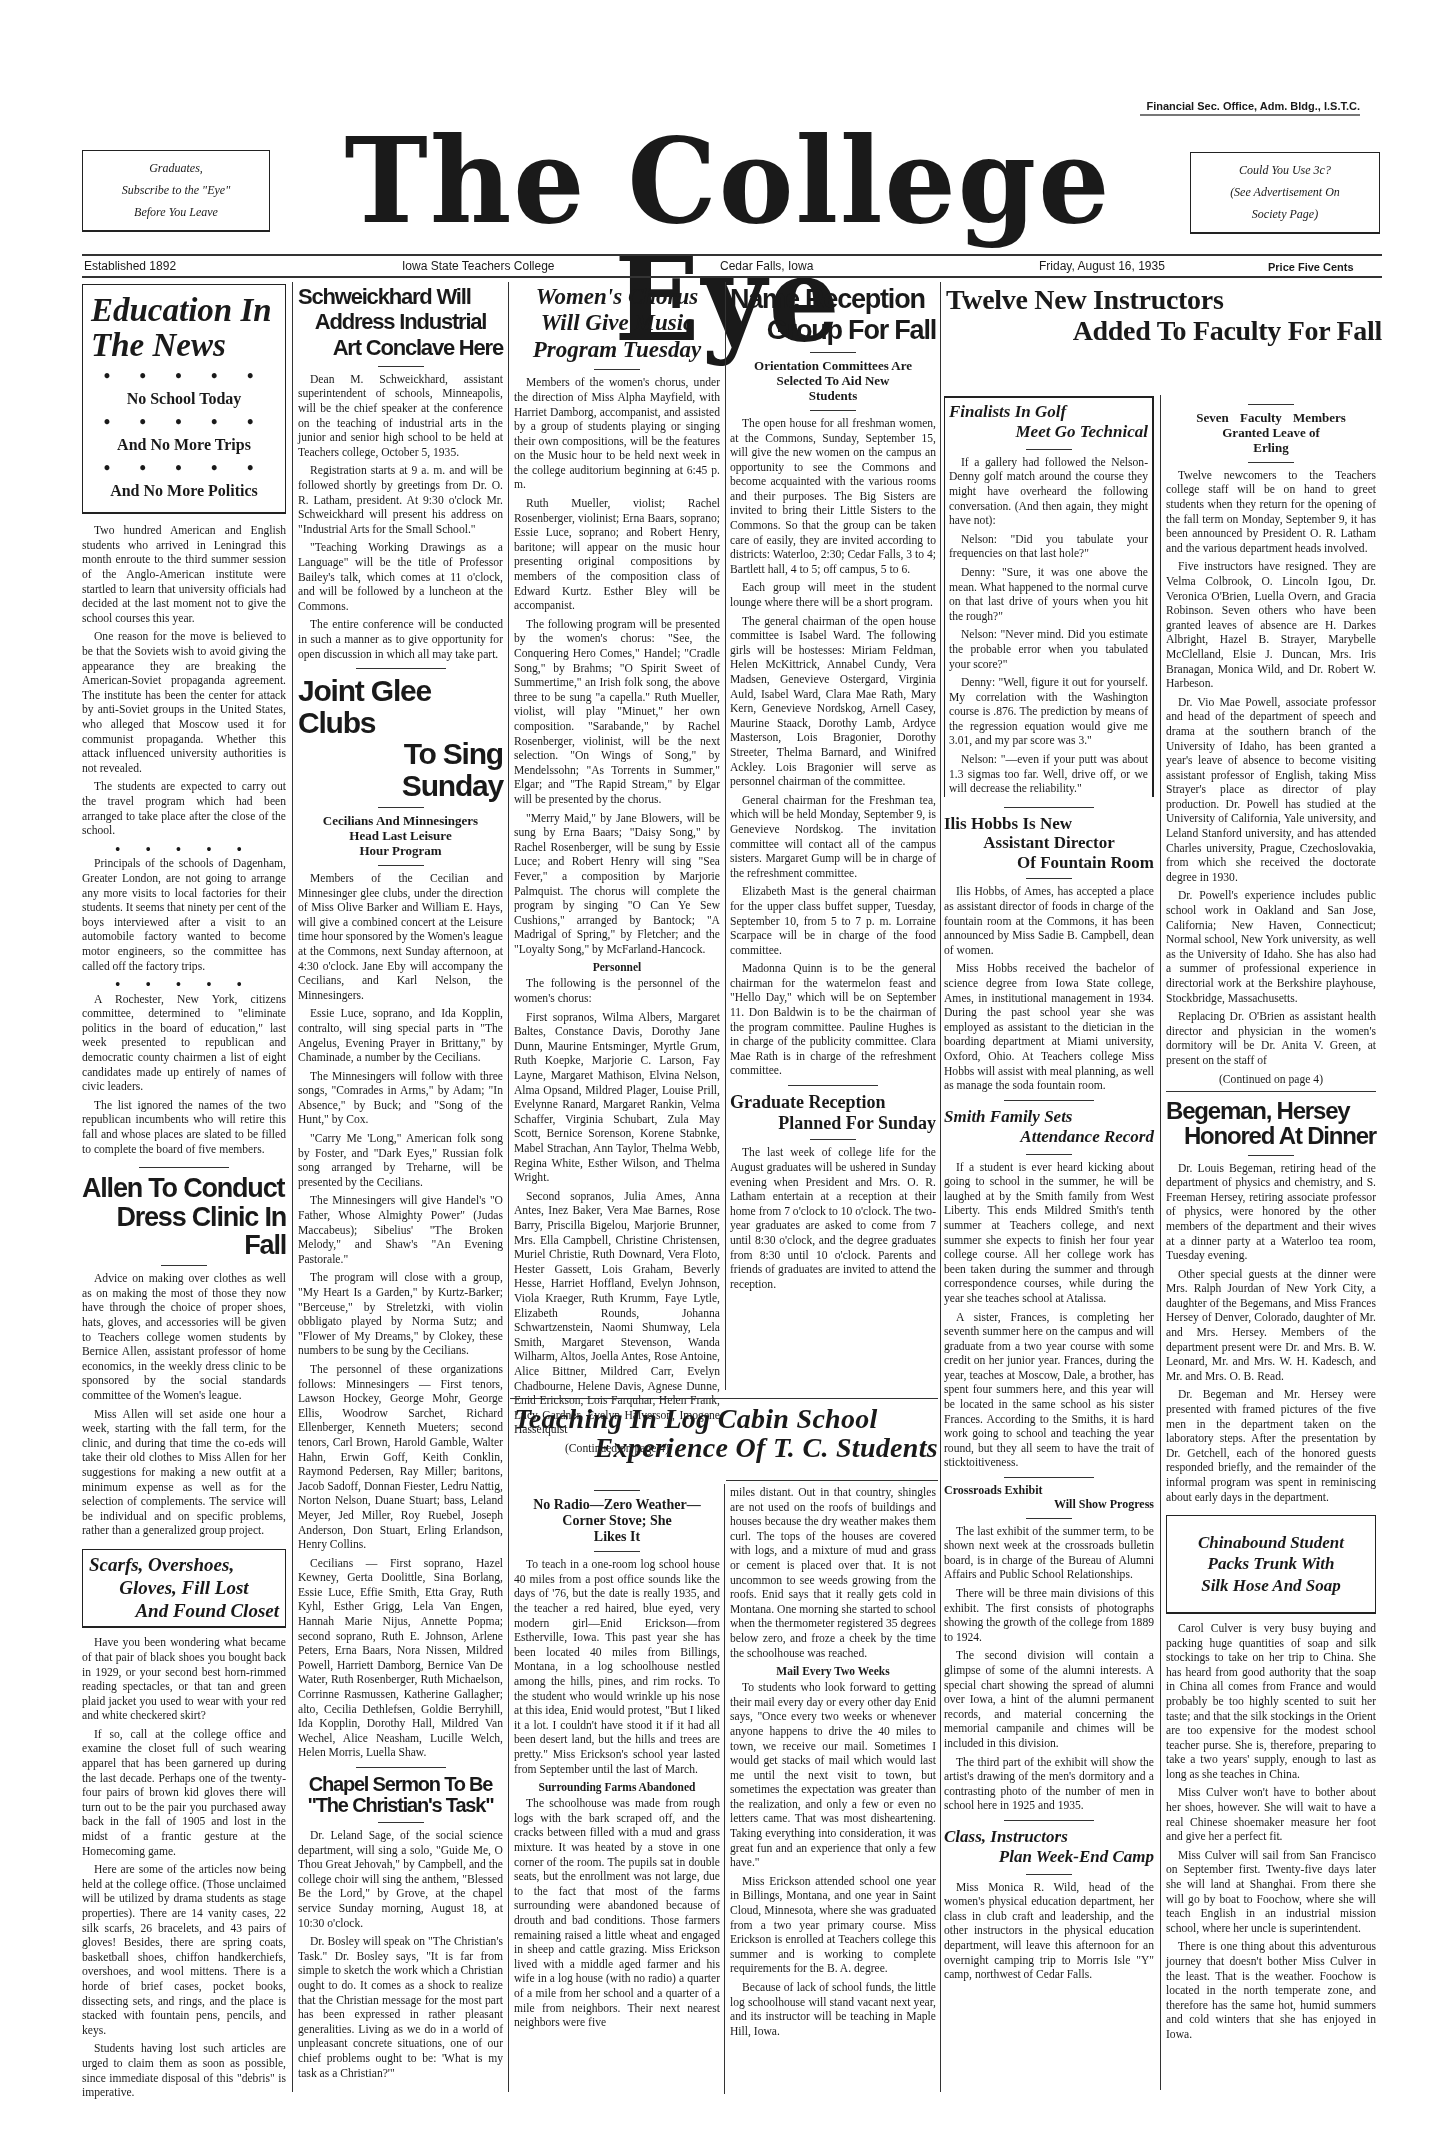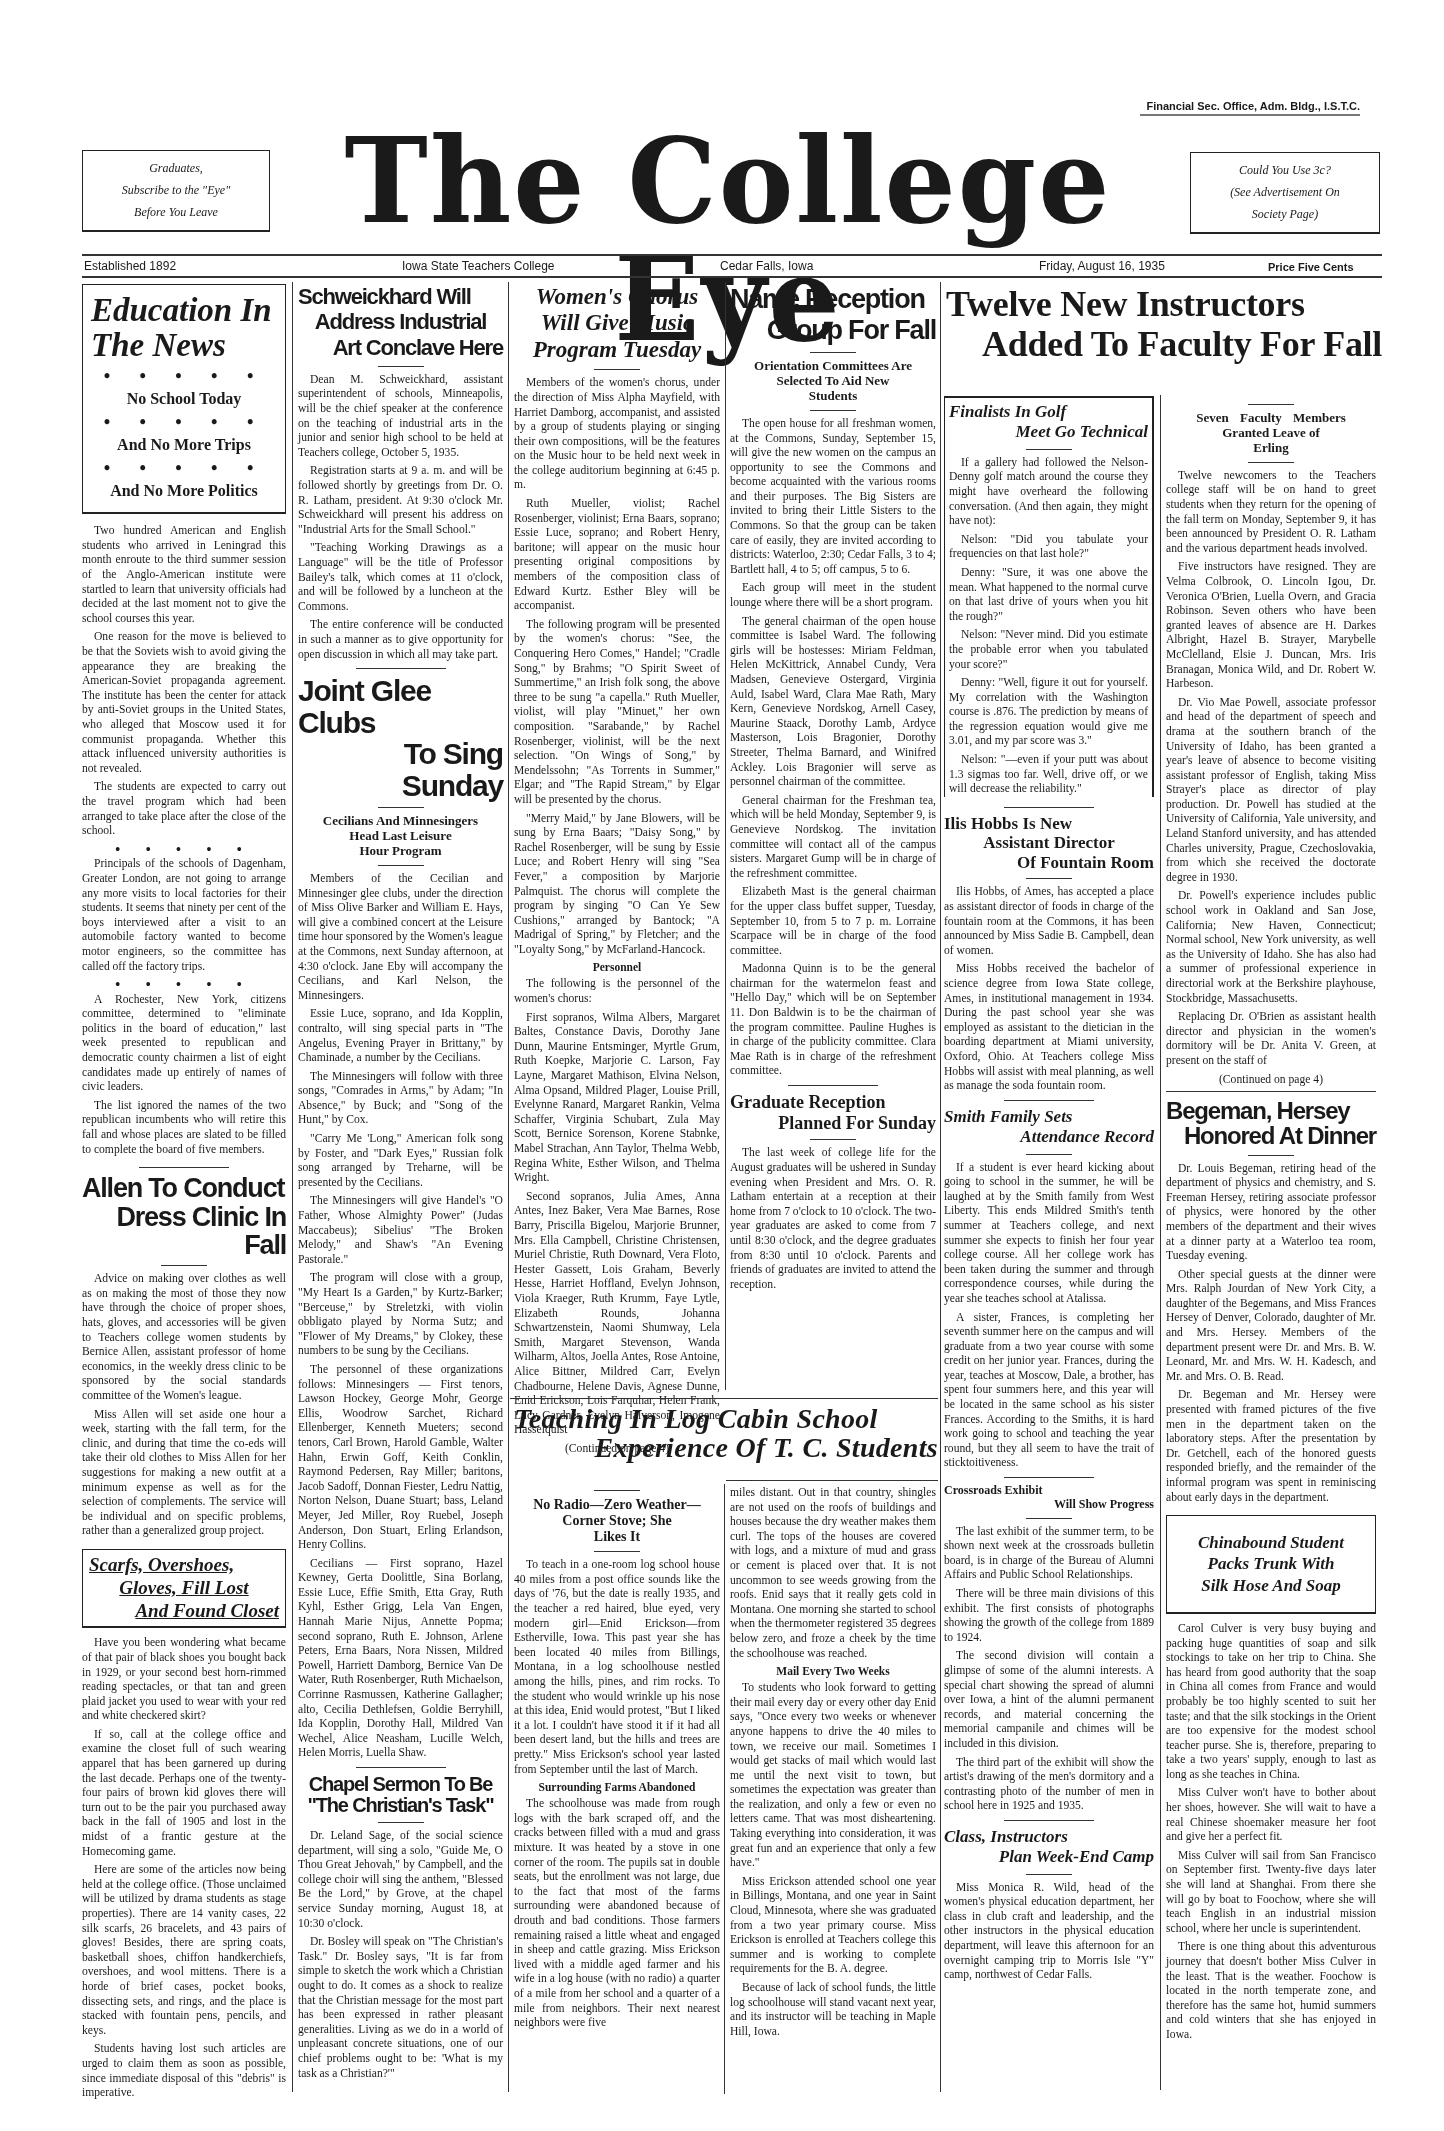--- a/index.html
+++ b/index.html
@@ -80,21 +80,21 @@
   <div class="dash" style="width:90px;margin-top:10px;"></div>
   <div class="hl" style="font-size:27px;">
     <div>Allen To Conduct</div>
     <div style="text-align:right;">Dress Clinic In Fall</div>
   </div>
   <div class="dash"></div>
   <div class="txt">
     <p>Advice on making over clothes as well as on making the most of those they now have through the choice of proper shoes, hats, gloves, and accessories will be given to Teachers college women students by Bernice Allen, assistant professor of home economics, in the weekly dress clinic to be sponsored by the social standards committee of the Women's league.</p>
     <p>Miss Allen will set aside one hour a week, starting with the fall term, for the clinic, and during that time the co-eds will take their old clothes to Miss Allen for her suggestions for making a new outfit at a minimum expense as well as for the selection of complements. The service will be individual and on specific problems, rather than a generalized group project.</p>
   </div>
-  <div class="box" style="margin-top:10px;padding:4px 6px;border-width:1px 1px 2px 1px;text-decoration:underline;">
+  <div class="box" style="margin-top:10px;padding:4px 6px;border-width:1px 1px 2px 1px;">
     <div class="hl-i" style="font-size:19px;text-align:right;line-height:1.2;">
       <div style="text-align:left;">Scarfs, Overshoes,</div>
       <div style="text-align:center;">Gloves, Fill Lost</div>
       <div>And Found Closet</div>
     </div>
   </div>
   <div class="txt" style="margin-top:8px;">
     <p>Have you been wondering what became of that pair of black shoes you bought back in 1929, or your second best horn-rimmed reading spectacles, or that tan and green plaid jacket you used to wear with your red and white checkered skirt?</p>
     <p>If so, call at the college office and examine the closet full of such wearing apparel that has been garnered up during the last decade. Perhaps one of the twenty-four pairs of brown kid gloves there will turn out to be the pair you purchased away back in the fall of 1905 and lost in the midst of a frantic gesture at the Homecoming game.</p>
     <p>Here are some of the articles now being held at the college office. (Those unclaimed will be utilized by drama students as stage properties). There are 14 vanity cases, 22 silk scarfs, 26 bracelets, and 43 pairs of gloves! Besides, there are spring coats, basketball shoes, chiffon handkerchiefs, overshoes, and wool mittens. There is a horde of brief cases, pocket books, dissecting sets, and rings, and the place is stacked with fountain pens, pencils, and keys.</p>
@@ -229,21 +229,21 @@
     <p style="text-indent:0;">miles distant. Out in that country, shingles are not used on the roofs of buildings and houses because the dry weather makes them curl. The tops of the houses are covered with logs, and a mixture of mud and grass or cement is placed over that. It is not uncommon to see weeds growing from the roofs. Enid says that it really gets cold in Montana. One morning she started to school when the thermometer registered 35 degrees below zero, and froze a cheek by the time the schoolhouse was reached.</p>
   </div>
   <div class="sub">Mail Every Two Weeks</div>
   <div class="txt">
     <p>To students who look forward to getting their mail every day or every other day Enid says, "Once every two weeks or whenever anyone happens to drive the 40 miles to town, we receive our mail. Sometimes I would get stacks of mail which would last me until the next visit to town, but sometimes the expectation was greater than the realization, and only a few or even no letters came. That was most disheartening. Taking everything into consideration, it was great fun and an experience that only a few have."</p>
     <p>Miss Erickson attended school one year in Billings, Montana, and one year in Saint Cloud, Minnesota, where she was graduated from a two year primary course. Miss Erickson is enrolled at Teachers college this summer and is working to complete requirements for the B. A. degree.</p>
     <p>Because of lack of school funds, the little log schoolhouse will stand vacant next year, and its instructor will be teaching in Maple Hill, Iowa.</p>
   </div>
 </div>
 
-<div class="abs hl-s" style="left:946px;top:284px;width:436px;font-size:36px;line-height:1.12;letter-spacing:-0.3px;">
+<div class="abs hl-s" style="left:946px;top:284px;width:436px;font-size:28px;line-height:1.12;letter-spacing:-0.3px;">
   <div style="text-align:left;">Twelve New Instructors</div>
   <div style="text-align:right;">Added To Faculty For Fall</div>
 </div>
 
 <div class="abs" style="left:944px;top:396px;width:210px;">
   <div class="box" style="border-width:2px 2px 0 1px;padding:4px 4px 0;">
     <div class="hl-i" style="font-size:17px;line-height:1.2;">
       <div>Finalists In Golf</div>
       <div style="text-align:right;">Meet Go Technical</div>
     </div>

